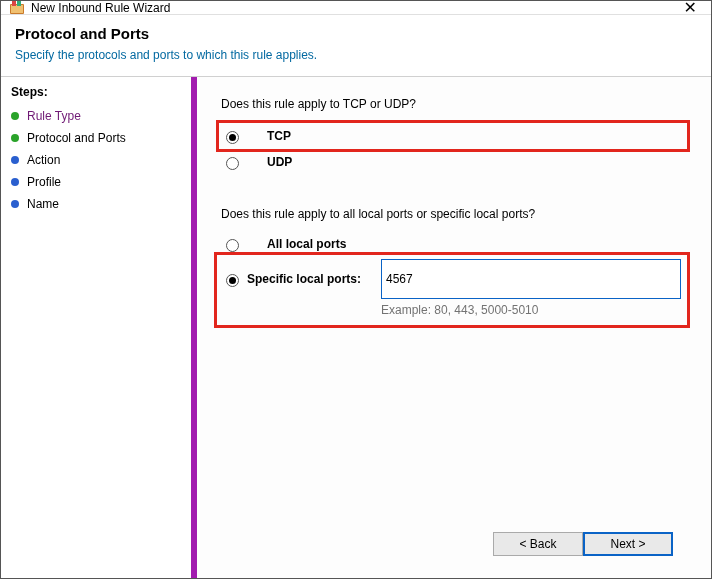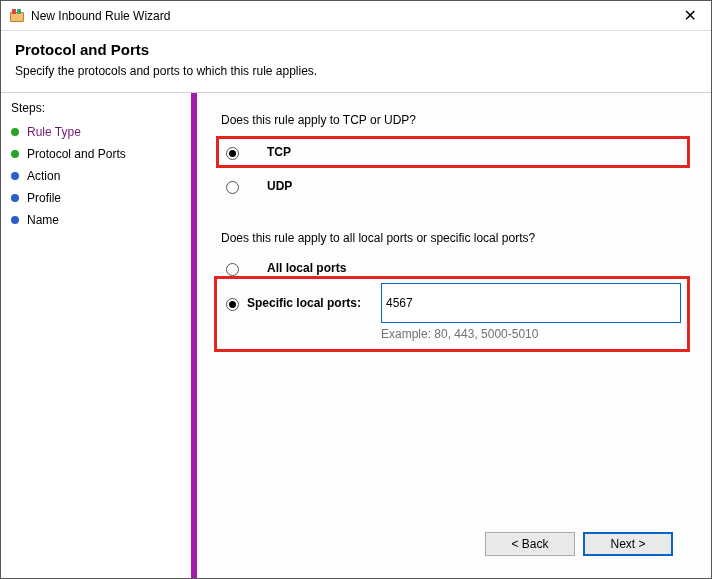--- a/index.html
+++ b/index.html
@@ -12,43 +12,43 @@
     width: 712px;
     height: 579px;
     border: 1px solid #555;
     display: flex;
     flex-direction: column;
     overflow: hidden;
   }
   .titlebar {
     display: flex;
     align-items: center;
-    height: 30px;
+    height: 14px;
     padding: 0 8px;
     border-bottom: 1px solid #e0e0e0;
   }
   .titlebar .icon { width: 16px; height: 16px; margin-right: 6px; }
   .titlebar .title { flex: 1; font-size: 12px; }
   .titlebar .close { font-size: 16px; padding: 0 6px; cursor: pointer; }
   .header {
     padding: 10px 14px 14px 14px;
   }
   .h1 { font-size: 15px; font-weight: bold; margin: 0 0 6px 0; }
-  .subtitle { font-size: 12px; color: #000000; }
+  .subtitle { font-size: 12px; color: #0369a1; }
   .content {
     flex: 1;
     display: flex;
     border-top: 1px solid #d0d0d0;
   }
   .sidebar {
     width: 190px;
     background: #fff;
     padding: 6px 10px;
   }
-  .steps-label { font-weight: normal; padding: 2px 0 6px 0; font-size: 12px; }
+  .steps-label { font-weight: bold; padding: 2px 0 6px 0; font-size: 12px; }
   .step {
     display: flex;
     align-items: center;
     padding: 4px 0;
     font-size: 12px;
     cursor: pointer;
   }
   .step .bullet { width: 8px; height: 8px; border-radius: 50%; margin-right: 8px; }
   .bullet.done { background: #2aa32a; }
   .bullet.pending { background: #2a5fcf; }
@@ -98,21 +98,21 @@
   }
   .highlight-red {
     outline: 3px solid #e2261d;
   }
   .group-tcp { display: inline-block; padding: 2px 40px 2px 2px; margin-left: -2px; }
   .group-ports { padding: 4px 6px 8px 4px; margin-left: -4px; }
   .spacer { flex: 1; }
   .footer {
     display: flex;
     justify-content: flex-end;
-    gap: 8px;
+    gap: 0;
     padding: 10px 14px;
   }
   .btn {
     min-width: 90px;
     height: 24px;
     background: #e9e9e9;
     border: 1px solid #aaa;
     font-size: 12px;
     font-family: inherit;
     cursor: pointer;
@@ -169,21 +169,21 @@
 
   <div class="mainpane">
     <div class="q">Does this rule apply to TCP or UDP?</div>
 
     <div class="group-tcp highlight-red">
       <label class="radio-row">
         <input type="radio" class="radio" name="proto" checked="" style="">
         <span class="bold">TCP</span>
       </label>
     </div>
-    <label class="radio-row" style="margin-top:10px">
+    <label class="radio-row" style="margin-top:2px">
       <input type="radio" class="radio" name="proto" style="">
       <span class="bold">UDP</span>
     </label>
 
     <div style="height:34px"></div>
 
     <div class="q">Does this rule apply to all local ports or specific local ports?</div>
 
     <label class="radio-row">
       <input type="radio" class="radio" name="ports" style="">

